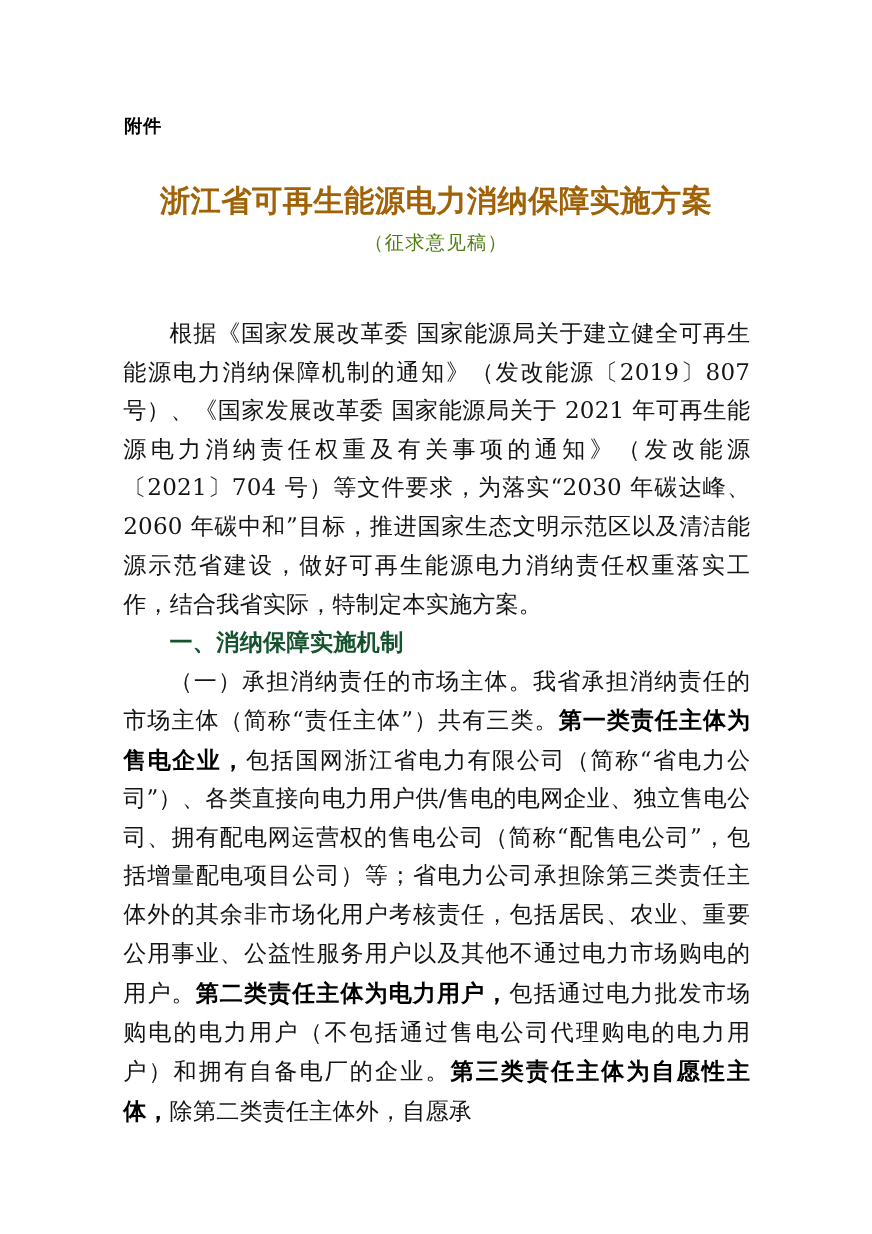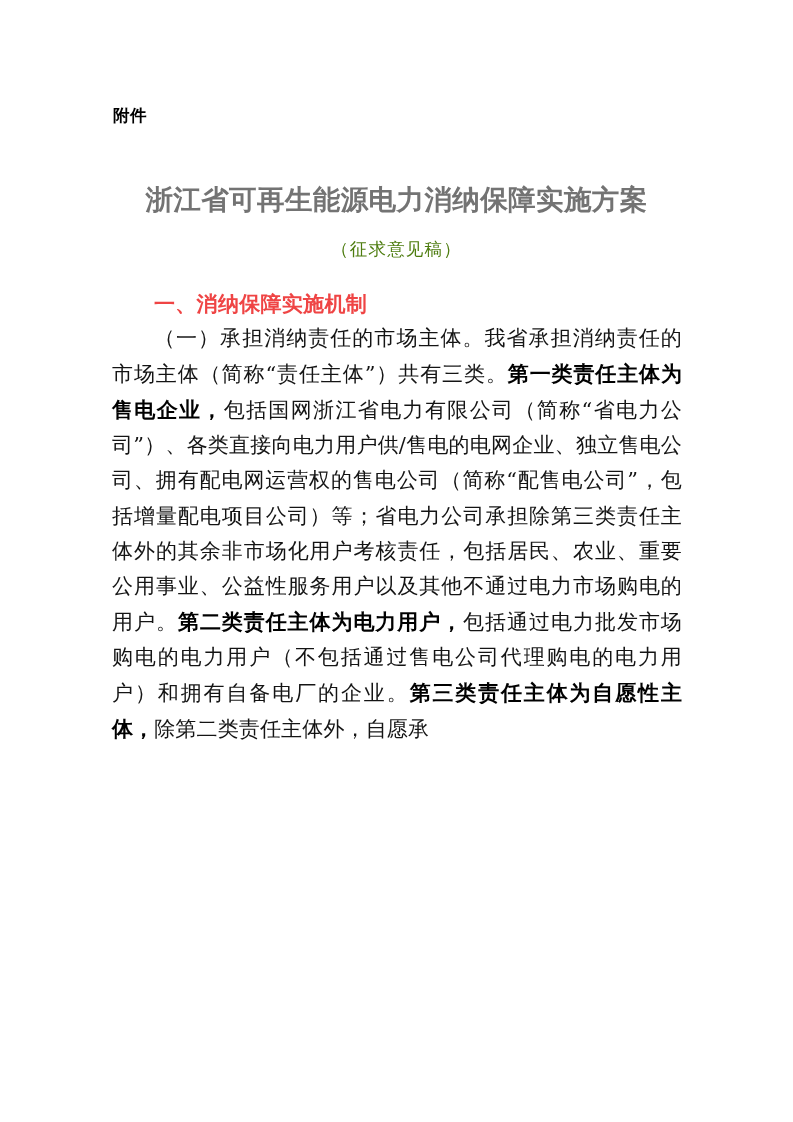--- a/index.html
+++ b/index.html
@@ -45,22 +45,22 @@
     right: 0;
     top: 164px;
     text-align: center;
   }
   .doc-title {
     font-family: "Liberation Sans", "DejaVu Sans", sans-serif;
     font-weight: bold;
     font-size: 27.5px;
     line-height: 38px;
     letter-spacing: 0.4px;
-    color: #737373;
-    margin: 17px;
+    color: #a16207;
+    margin: 0;
   }
   .doc-subtitle {
     margin: 6px 0 0 0;
     font-family: "DejaVu Serif", "Liberation Serif", serif;
     font-size: 17.5px;
     line-height: 26px;
     letter-spacing: 1.2px;
     color: #4d7c0f;
   }
 
@@ -87,21 +87,21 @@
   }
 
   .sec-heading {
     margin: 0;
     font-family: "Liberation Sans", "DejaVu Sans", sans-serif;
     font-weight: bold;
     font-size: 21px;
     line-height: 35.1px;
     letter-spacing: 0.3px;
     text-indent: 42px;
-    color: #ef4444;
+    color: #14532d;
   }
 
   b.em, .em {
     font-weight: bold;
     font-family: "DejaVu Serif", "Liberation Serif", serif;
     letter-spacing: 0.1px;
     color: #000;
   }
 
   .run { white-space: pre-wrap; }
@@ -113,19 +113,22 @@
 
   <div class="attach-label">附件</div>
 
   <div class="title-block">
     <h1 class="doc-title">浙江省可再生能源电力消纳保障实施方案</h1>
     <div class="doc-subtitle">（征求意见稿）</div>
   </div>
 
   <div class="body-area">
 
+    <p class="para indent">
+      <span class="run">根据《国家发展改革委 国家能源局关于建立健全可再生能源电力消纳保障机制的通知》（发改能源〔2019〕807 号）、《国家发展改革委 国家能源局关于 2021 年可再生能源电力消纳责任权重及有关事项的通知》（发改能源〔2021〕704 号）等文件要求，为落实“2030 年碳达峰、2060 年碳中和”目标，推进国家生态文明示范区以及清洁能源示范省建设，做好可再生能源电力消纳责任权重落实工作，结合我省实际，特制定本实施方案。</span>
+    </p>
 
     <h2 class="sec-heading">一、消纳保障实施机制</h2>
 
     <p class="para indent"><span class="run">（一）承担消纳责任的市场主体。我省承担消纳责任的市场主体（简称“责任主体”）共有三类。</span><b class="em run">第一类责任主体为售电企业，</b><span class="run">包括国网浙江省电力有限公司（简称“省电力公司”）、各类直接向电力用户供/售电的电网企业、独立售电公司、拥有配电网运营权的售电公司（简称“配售电公司”，包括增量配电项目公司）等；省电力公司承担除第三类责任主体外的其余非市场化用户考核责任，包括居民、农业、重要公用事业、公益性服务用户以及其他不通过电力市场购电的用户。</span><b class="em run">第二类责任主体为电力用户，</b><span class="run">包括通过电力批发市场购电的电力用户（不包括通过售电公司代理购电的电力用户）和拥有自备电厂的企业。</span><b class="em run">第三类责任主体为自愿性主体，</b><span class="run">除第二类责任主体外，自愿承</span></p>
 
   </div>
 </div>
 
 </body></html>

